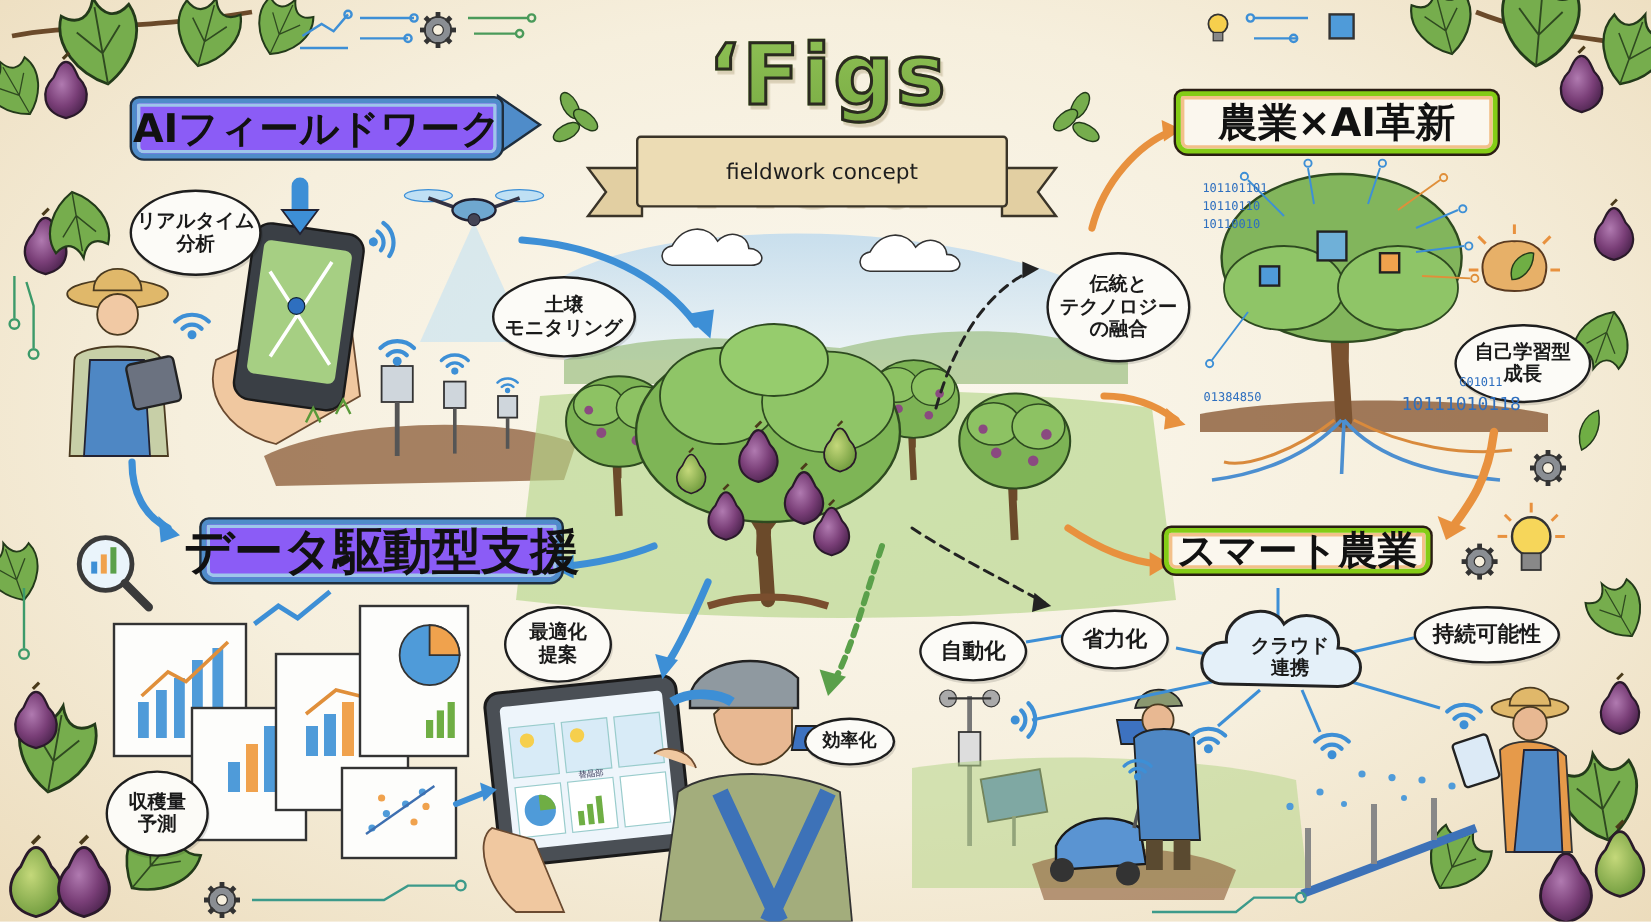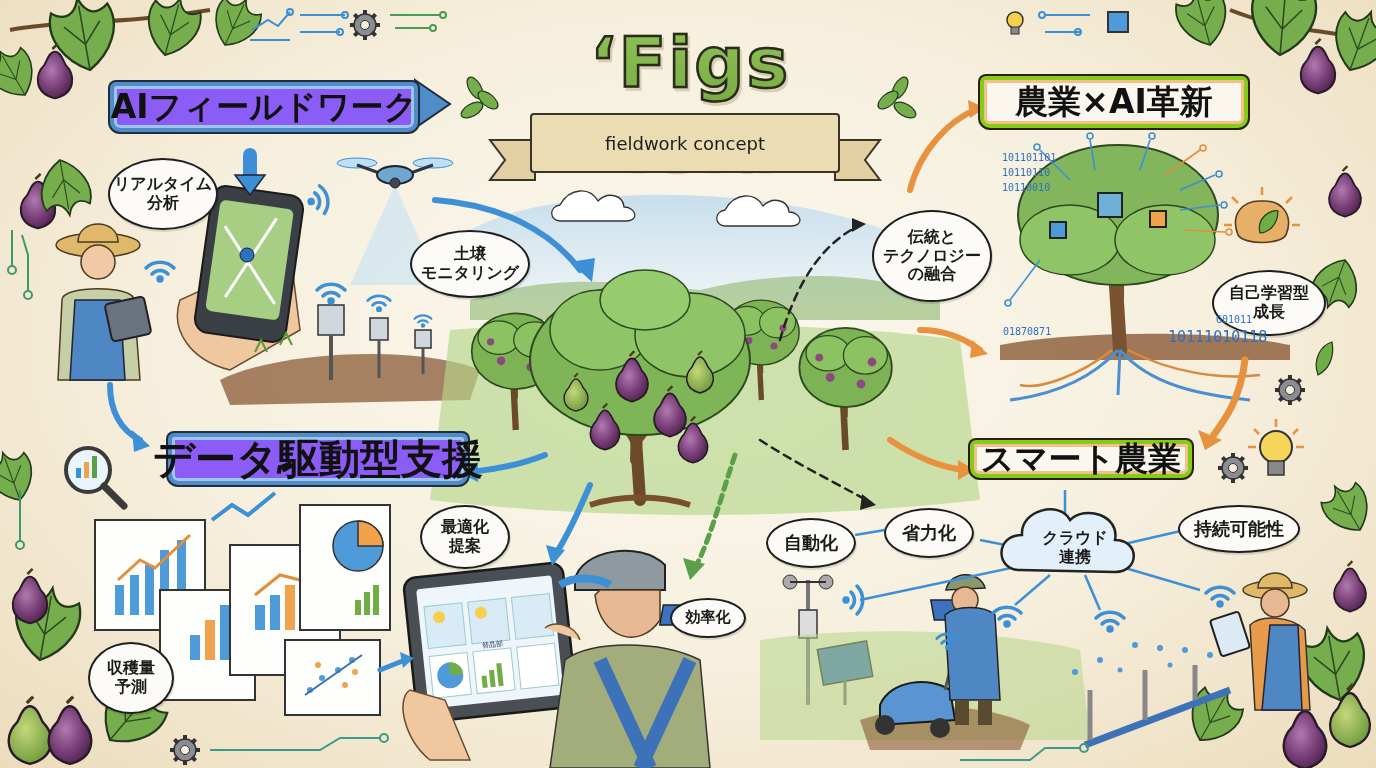--- a/index.html
+++ b/index.html
@@ -574,16 +574,16 @@
 </div>
 <div class="bubble" style="left:1178px; top:505px; width:122px; height:48px; font-size:18px;">
   <span>持続可能性</span>
 </div>
 
 <div class="abs" style="left:1002px; top:150px; font-family:'DejaVu Sans Mono', monospace; font-size:10px; color:#2e6fbf; line-height:15px;">
   <div>101101101</div>
   <div>10110110</div>
   <div>10110010</div>
 </div>
-<div class="abs" style="left:1003px; top:326px; font-family:'DejaVu Sans Mono', monospace; font-size:10px; color:#2e6fbf;">01870871</div>
+<div class="abs" style="left:1003px; top:326px; font-family:'DejaVu Sans Mono', monospace; font-size:10px; color:#2e6fbf;">01384850</div>
 <div class="abs" style="left:1172px; top:314px; font-family:'DejaVu Sans Mono', monospace; font-size:10px; color:#2e6fbf;margin-left:44px;">G01011</div>
 <div class="abs" style="left:1168px; top:328px; font-family:'DejaVu Sans Mono', monospace; font-size:15px; color:#2e6fbf;">10111010118</div>
 <div class="abs" style="left:482px; top:640px; font-size:7px; color:#335; transform:rotate(-6deg);">替晶部</div>
 
 </body></html>

